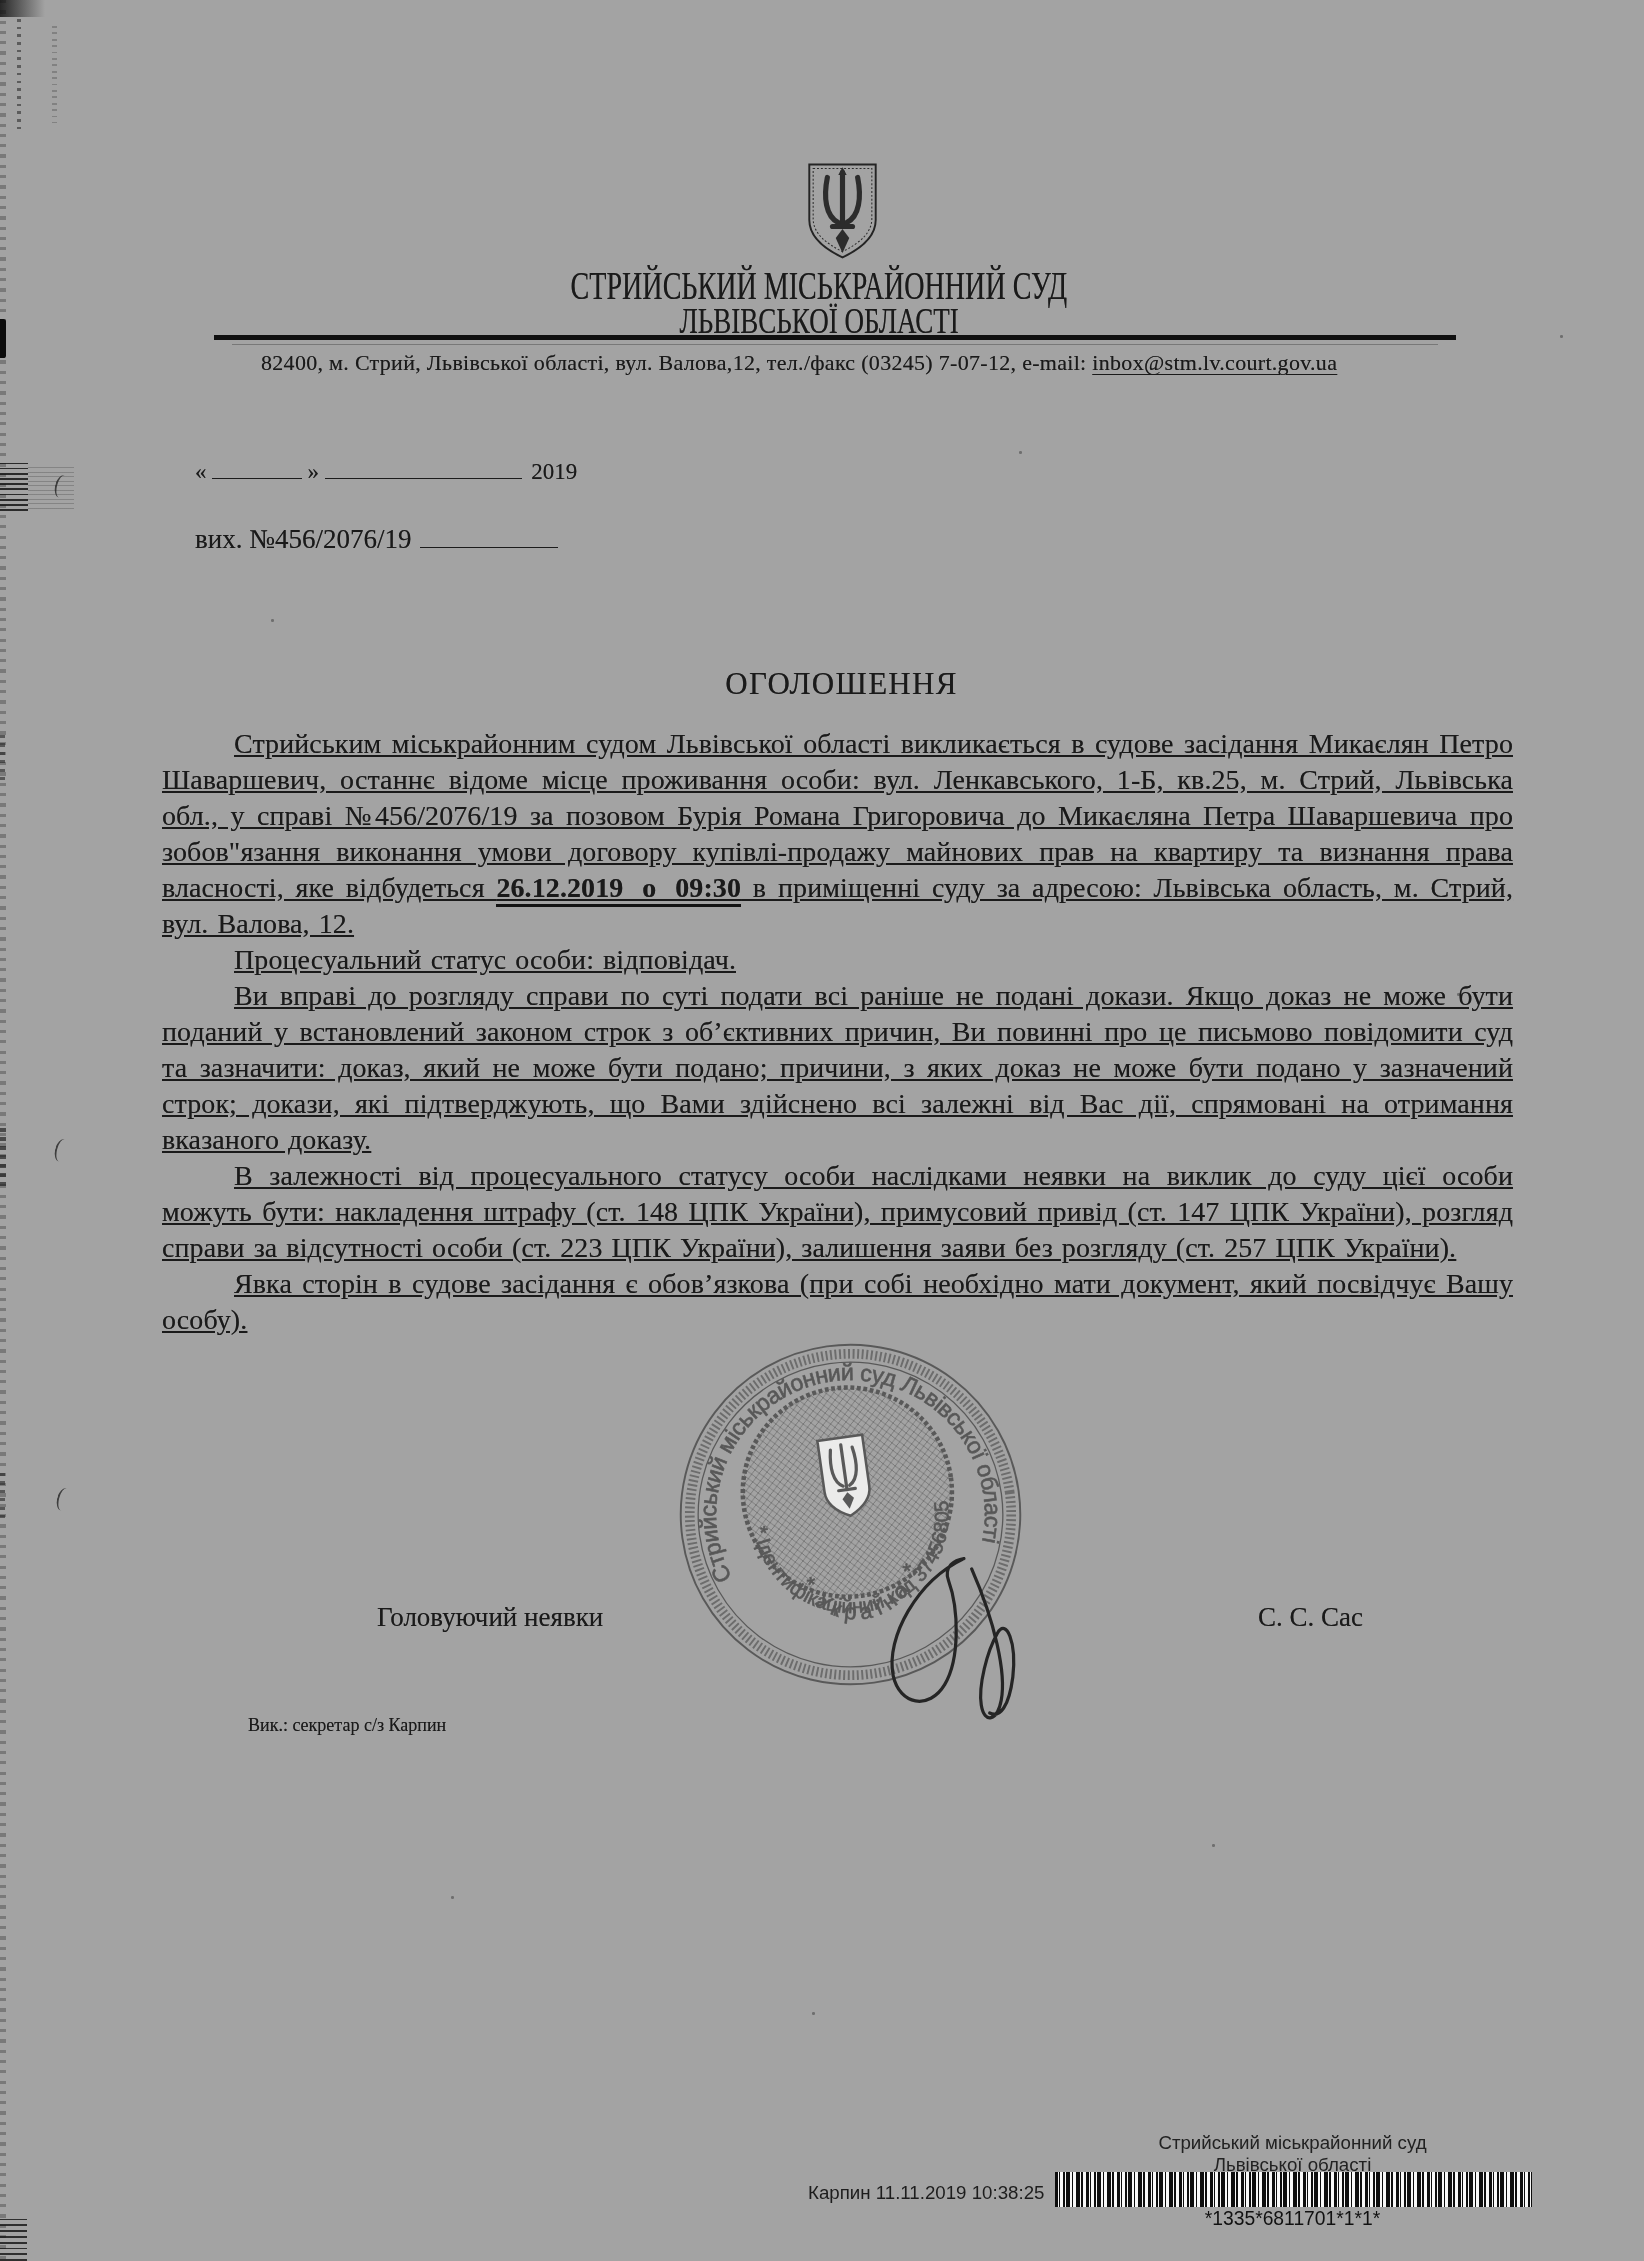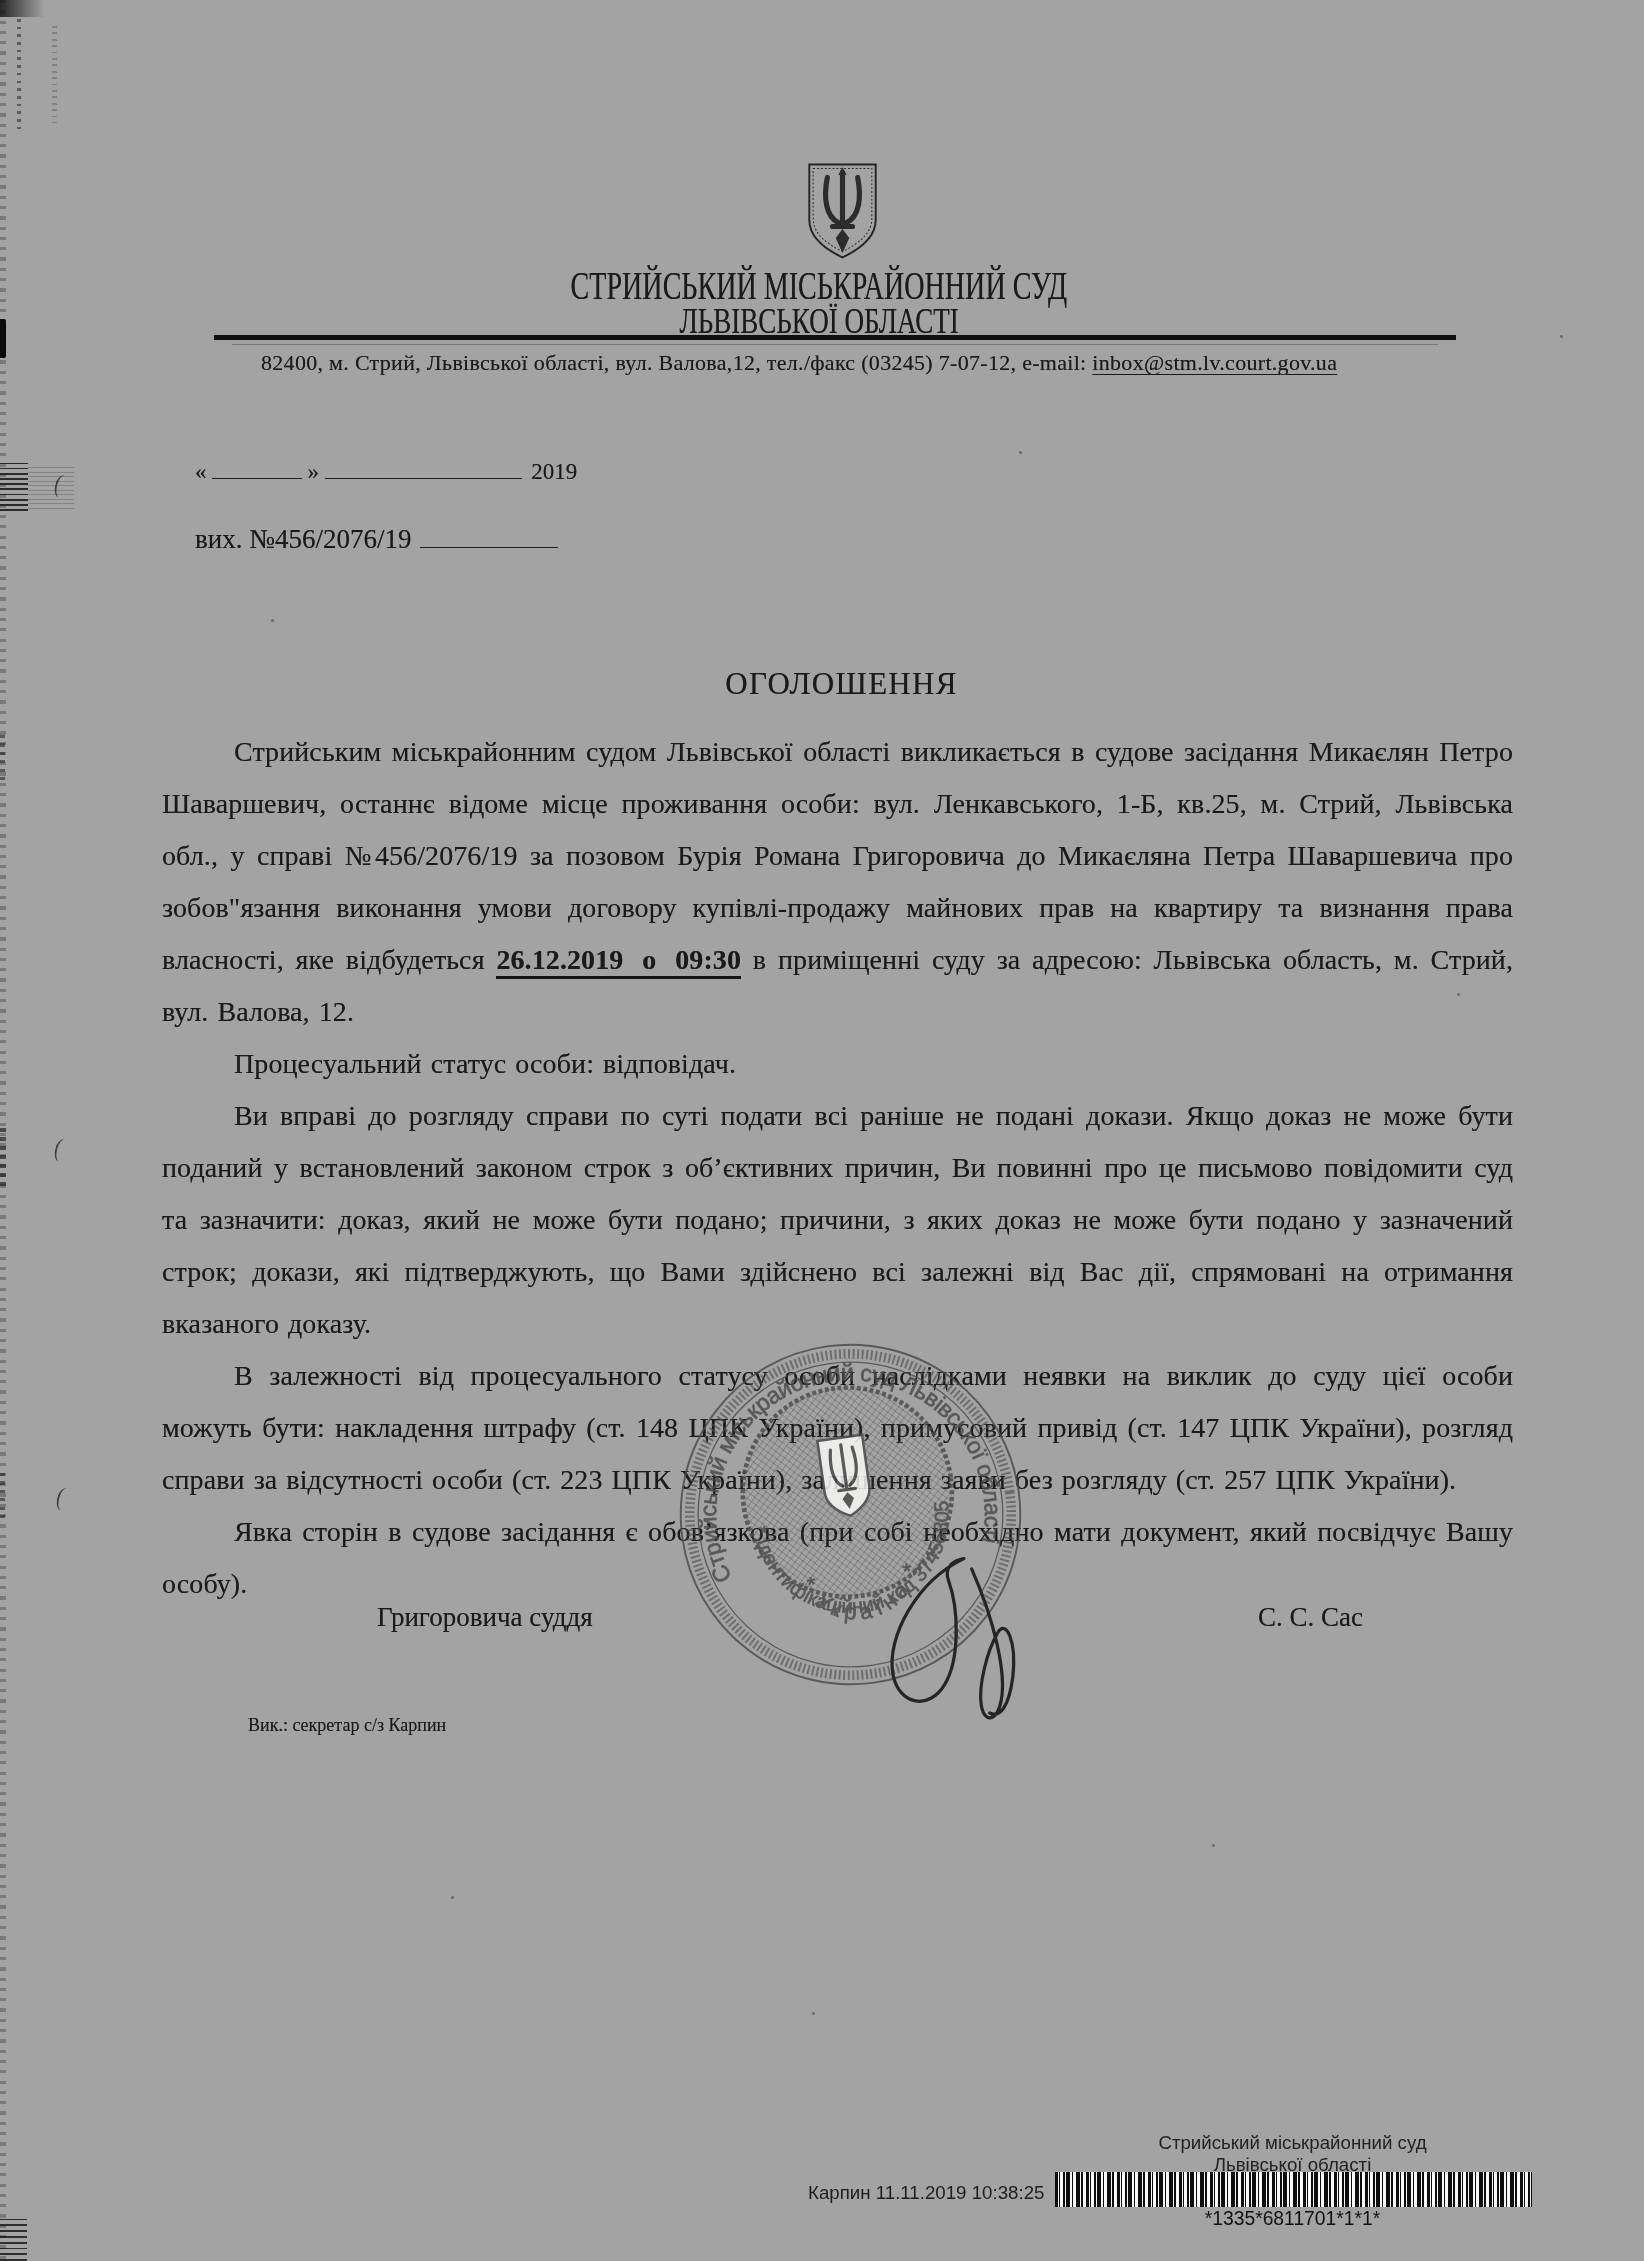--- a/index.html
+++ b/index.html
@@ -19,21 +19,21 @@
   
   .date-row{top:455px;left:195px;font-size:23px;white-space:nowrap;}
   .ref-row{top:524px;left:195px;font-size:27px;white-space:nowrap;}
   .blank{display:inline-block;border-bottom:1.9px solid #1c1c1c;height:23px;vertical-align:baseline;}
   .blank.b1{width:90px;margin-left:5.2px;}
   .blank.b2{width:197px;margin-left:6.4px;margin-right:9px;}
   .blank.b3{width:138px;margin-left:9px;}
   
   .doc-title{top:666px;left:0;width:1683px;text-align:center;font-size:31px;letter-spacing:1.3px;}
   .body-text{top:726px;left:162px;width:1351px;}
-  .body-text p{margin:0;font-size:28px;line-height:52px;text-align:justify;text-indent:72px;word-spacing:1.9px;letter-spacing:0.1px;}
+  .body-text p{margin:0;font-size:28px;line-height:36px;text-align:justify;text-indent:72px;word-spacing:1.9px;letter-spacing:0.1px;text-decoration:underline;}
   .dt{font-weight:bold;border-bottom:3.2px solid #141414;padding-bottom:0.6px;word-spacing:9px;white-space:nowrap;}
   
   .sig-role{top:1602px;left:377px;font-size:27px;}
   .sig-name{top:1602px;left:1258px;font-size:27px;}
   .executor{top:1715px;left:248px;font-size:18px;text-align:right;}
   
   .stamp{top:1337px;left:673px;width:355px;height:355px;opacity:.82;}
   .stamp text{fill:#474747;font-family:"Liberation Sans","DejaVu Sans",sans-serif;}
   .autograph{top:1547px;left:867px;width:181px;height:193px;}
   
@@ -119,21 +119,21 @@
   <div class="abs ink doc-title">ОГОЛОШЕННЯ</div>
 
   <div class="abs ink body-text">
     <p><span>Стрийським міськрайонним судом Львівської області викликається в судове засідання Микаєлян Петро Шаваршевич, останнє відоме місце проживання особи: вул. Ленкавського, 1-Б, кв.25, м. Стрий, Львівська обл., у справі №456/2076/19 за позовом Бурія Романа Григоровича до Микаєляна Петра Шаваршевича про зобов"язання виконання умови договору купівлі-продажу майнових прав на квартиру та визнання права власності, яке відбудеться </span><span class="dt">26.12.2019 о 09:30</span><span> в приміщенні суду за адресою: Львівська область, м. Стрий, вул. Валова, 12.</span></p>
     <p>Процесуальний статус особи: відповідач.</p>
     <p>Ви вправі до розгляду справи по суті подати всі раніше не подані докази. Якщо доказ не може бути поданий у встановлений законом строк з об’єктивних причин, Ви повинні про це письмово повідомити суд та зазначити: доказ, який не може бути подано; причини, з яких доказ не може бути подано у зазначений строк; докази, які підтверджують, що Вами здійснено всі залежні від Вас дії, спрямовані на отримання вказаного доказу.</p>
     <p>В залежності від процесуального статусу особи наслідками неявки на виклик до суду цієї особи можуть бути: накладення штрафу (ст. 148 ЦПК України), примусовий привід (ст. 147 ЦПК України), розгляд справи за відсутності особи (ст. 223 ЦПК України), залишення заяви без розгляду (ст. 257 ЦПК України).</p>
     <p>Явка сторін в судове засідання є обов’язкова (при собі необхідно мати документ, який посвідчує Вашу особу).</p>
   </div>
 
-  <div class="abs ink sig-role">Григоровича суддя</div>
+  <div class="abs ink sig-role">Головуючий неявки</div>
   <div class="abs ink sig-name">С. С. Сас</div>
   <div class="abs ink executor">Вик.: секретар с/з Карпин</div>
 
   <svg class="abs stamp" viewBox="0 0 550 550">
     <defs>
       <pattern id="mesh" width="12" height="12" patternUnits="userSpaceOnUse">
         <path d="M0 12 L12 0 M0 0 L12 12" stroke="#4a4a4a" stroke-width="1.1" opacity="0.8"></path>
       </pattern>
       <path id="ringPath" d="M79.5,346 A208,208 0 1 1 470.5,346" fill="none"></path>
       <path id="idPath" d="M123.6,262 A152,152 0 1 0 426.4,262" fill="none"></path>

